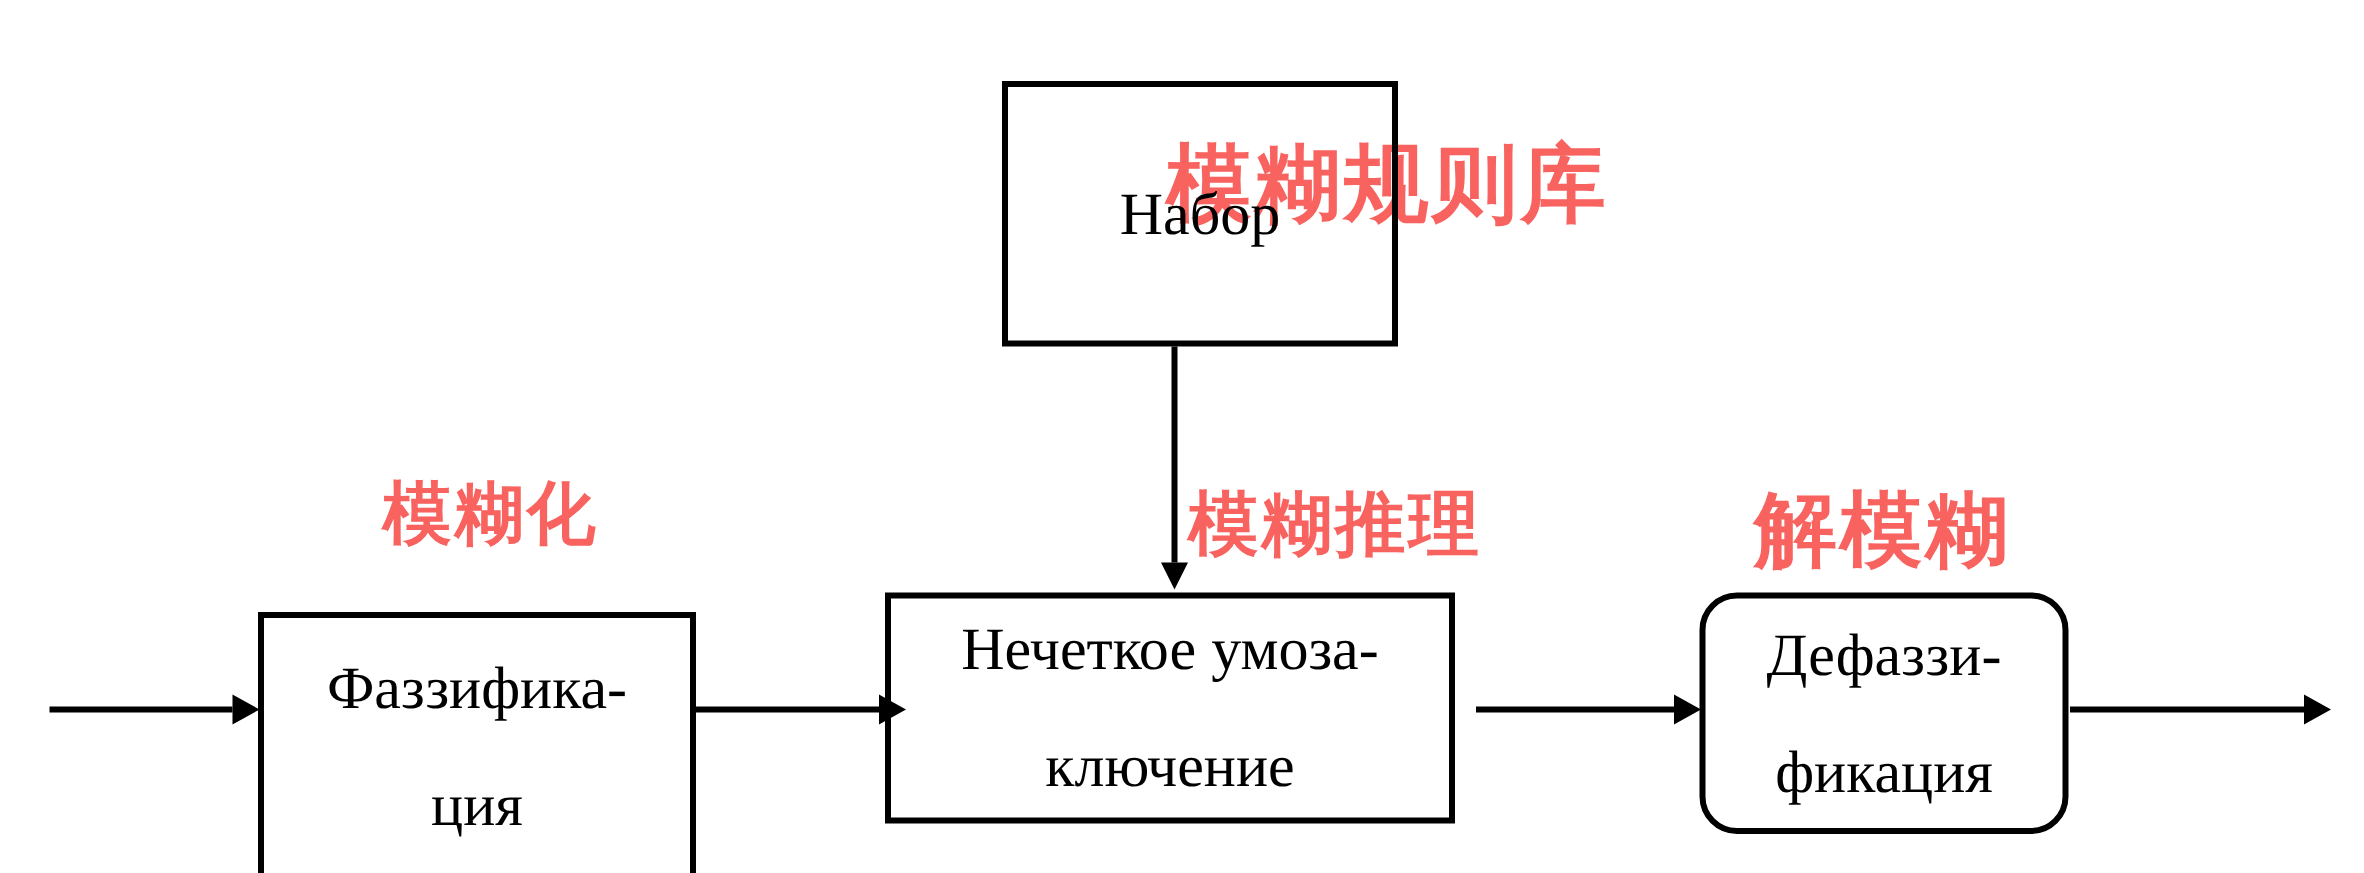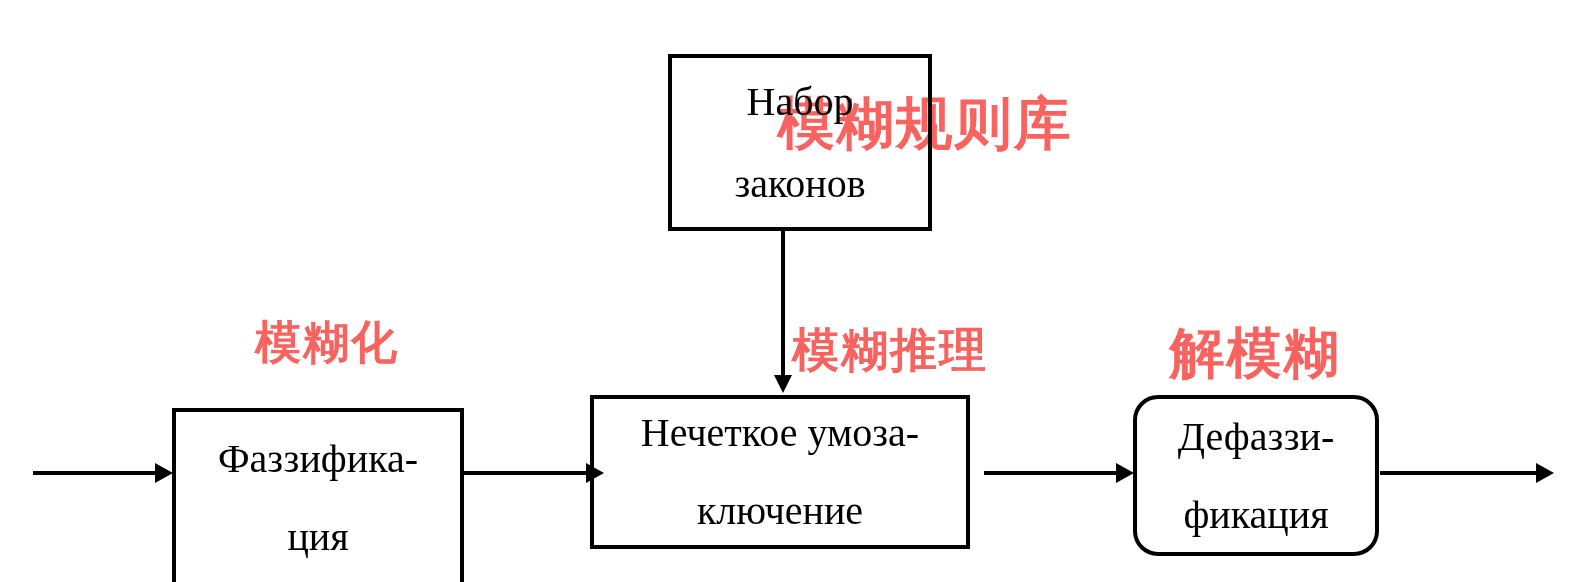--- a/index.html
+++ b/index.html
@@ -112,21 +112,20 @@
       <polygon points="1536,463 1554,473 1536,483"></polygon>
     </g>
     <g>
       <line x1="783" y1="231" x2="783" y2="375"></line>
       <polygon points="774,375 792,375 783,393"></polygon>
     </g>
   </svg>
 
   <div class="box rules">
     <div class="bline">Набор</div>
-    <div class="bline">законов</div>
   </div>
 
   <div class="box fuzz">
     <div class="bline">Фаззифика-</div>
     <div class="bline">ция</div>
   </div>
 
   <div class="box infer">
     <div class="bline">Нечеткое умоза-</div>
     <div class="bline">ключение</div>

